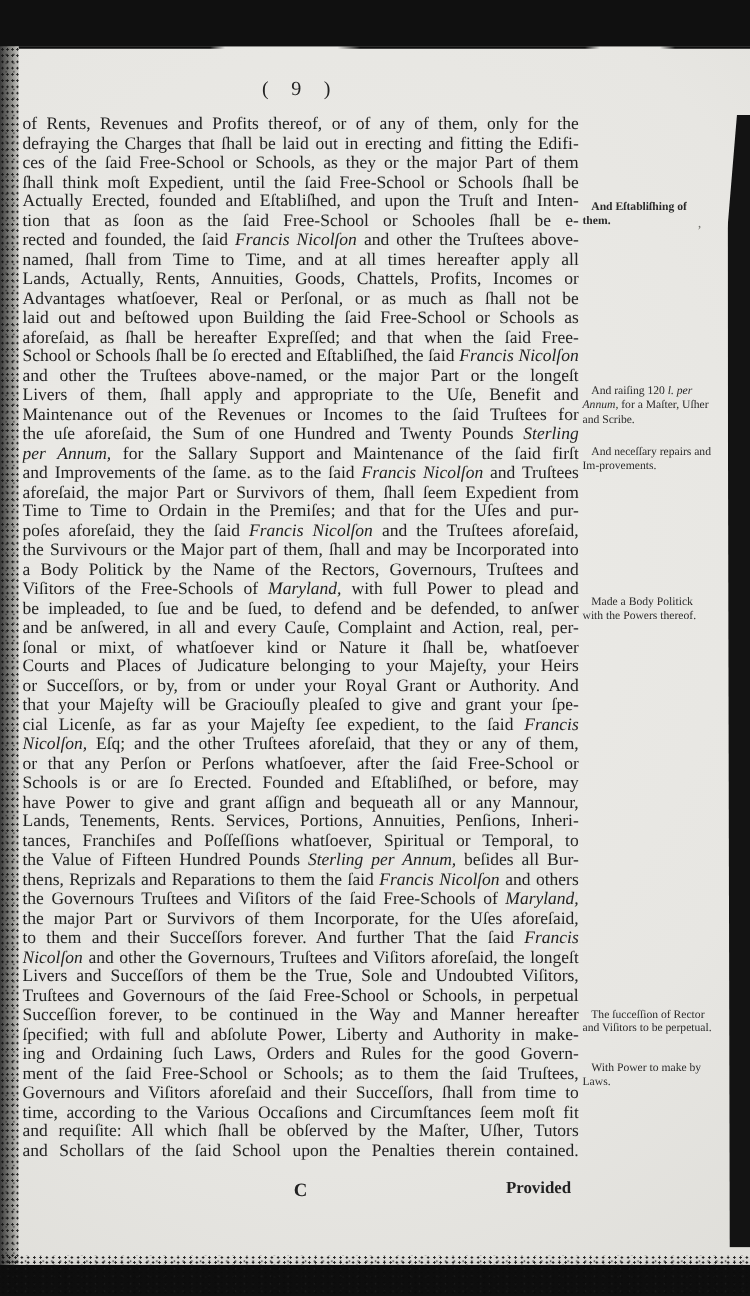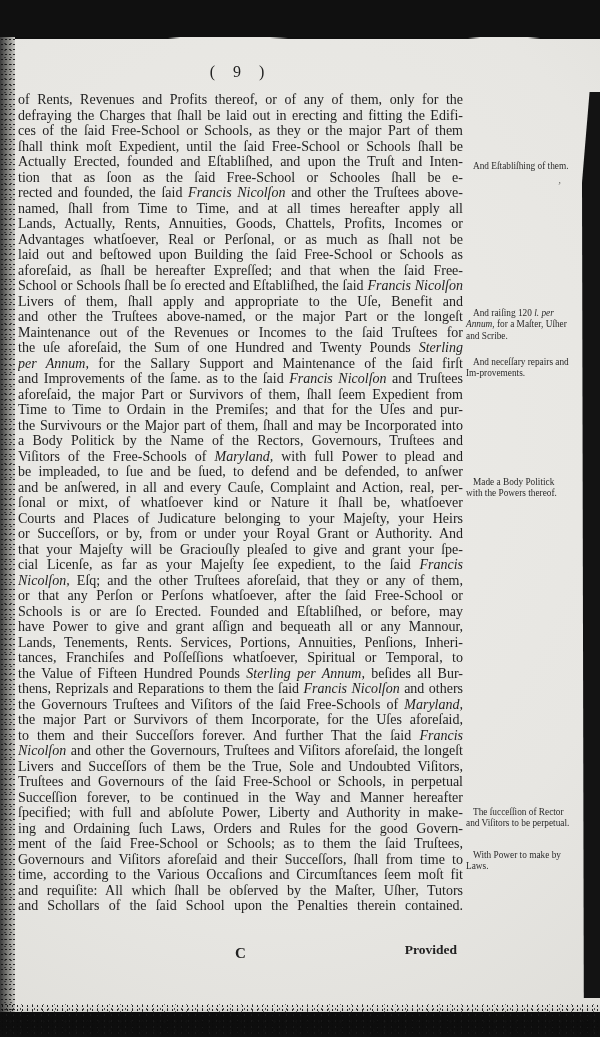--- a/index.html
+++ b/index.html
@@ -64,28 +64,29 @@
         <div class="line"><span>ſhall think moſt Expedient, until the ſaid Free-School or Schools ſhall be</span></div>
         <div class="line"><span>Actually Erected, founded and Eſtabliſhed, and upon the Truſt and Inten-</span></div>
         <div class="line"><span>tion that as ſoon as the ſaid Free-School or Schooles ſhall be e-</span></div>
         <div class="line"><span>rected and founded, the ſaid </span><span class="it">Francis Nicolſon</span><span> and other the Truſtees above-</span></div>
         <div class="line"><span>named, ſhall from Time to Time, and at all times hereafter apply all</span></div>
         <div class="line"><span>Lands, Actually, Rents, Annuities, Goods, Chattels, Profits, Incomes or</span></div>
         <div class="line"><span>Advantages whatſoever, Real or Perſonal, or as much as ſhall not be</span></div>
         <div class="line"><span>laid out and beſtowed upon Building the ſaid Free-School or Schools as</span></div>
         <div class="line"><span>aforeſaid, as ſhall be hereafter Expreſſed; and that when the ſaid Free-</span></div>
         <div class="line"><span>School or Schools ſhall be ſo erected and Eſtabliſhed, the ſaid </span><span class="it">Francis Nicolſon</span></div>
+        <div class="line"><span>and other the Truſtees above-named, or the major Part or the longeſt</span></div>
         <div class="line"><span>Livers of them, ſhall apply and appropriate to the Uſe, Benefit and</span></div>
-        <div class="line"><span>and other the Truſtees above-named, or the major Part or the longeſt</span></div>
         <div class="line"><span>Maintenance out of the Revenues or Incomes to the ſaid Truſtees for</span></div>
         <div class="line"><span>the uſe aforeſaid, the Sum of one Hundred and Twenty Pounds </span><span class="it">Sterling</span></div>
         <div class="line"><span class="it">per Annum,</span><span> for the Sallary Support and Maintenance of the ſaid firſt</span></div>
         <div class="line"><span>and Improvements of the ſame. as to the ſaid </span><span class="it">Francis Nicolſon</span><span> and Truſtees</span></div>
         <div class="line"><span>aforeſaid, the major Part or Survivors of them, ſhall ſeem Expedient from</span></div>
         <div class="line"><span>Time to Time to Ordain in the Premiſes; and that for the Uſes and pur-</span></div>
+        <div class="line"><span>poſes aforeſaid, they the ſaid </span><span class="it">Francis Nicolſon</span><span> and the Truſtees aforeſaid,</span></div>
         <div class="line"><span>the Survivours or the Major part of them, ſhall and may be Incorporated into</span></div>
         <div class="line"><span>a Body Politick by the Name of the Rectors, Governours, Truſtees and</span></div>
         <div class="line"><span>Viſitors of the Free-Schools of </span><span class="it">Maryland,</span><span> with full Power to plead and</span></div>
         <div class="line"><span>be impleaded, to ſue and be ſued, to defend and be defended, to anſwer</span></div>
         <div class="line"><span>and be anſwered, in all and every Cauſe, Complaint and Action, real, per-</span></div>
         <div class="line"><span>ſonal or mixt, of whatſoever kind or Nature it ſhall be, whatſoever</span></div>
         <div class="line"><span>Courts and Places of Judicature belonging to your Majeſty, your Heirs</span></div>
         <div class="line"><span>or Succeſſors, or by, from or under your Royal Grant or Authority. And</span></div>
         <div class="line"><span>that your Majeſty will be Graciouſly pleaſed to give and grant your ſpe-</span></div>
         <div class="line"><span>cial Licenſe, as far as your Majeſty ſee expedient, to the ſaid </span><span class="it">Francis</span></div>
@@ -107,21 +108,21 @@
         <div class="line"><span>ſpecified; with full and abſolute Power, Liberty and Authority in make-</span></div>
         <div class="line"><span>ing and Ordaining ſuch Laws, Orders and Rules for the good Govern-</span></div>
         <div class="line"><span>ment of the ſaid Free-School or Schools;  as to them the ſaid Truſtees,</span></div>
         <div class="line"><span>Governours and Viſitors aforeſaid and their Succeſſors, ſhall from time to</span></div>
         <div class="line"><span>time, according to the Various Occaſions and Circumſtances ſeem moſt fit</span></div>
         <div class="line"><span>and requiſite:  All which ſhall be obſerved by the Maſter, Uſher, Tutors</span></div>
         <div class="line"><span>and Schollars of the ſaid School upon the Penalties therein contained.</span></div>
       </div>
 
     <div class="margincol">
-        <div class="note" style="top: 124px;"><span>And Eſtabliſhing of them.</span></div>
+        <div class="note" style="top: 124px; font-weight: bold;"><span>And Eſtabliſhing of them.</span></div>
         <div class="note" style="top: 271px;"><span>And raiſing 120 </span><span class="it">l. per Annum,</span><span> for a Maſter, Uſher and Scribe.</span></div>
         <div class="note" style="top: 320px;"><span>And neceſſary repairs and Im-provements.</span></div>
         <div class="note" style="top: 440px;"><span>Made a Body Politick with the Powers thereof.</span></div>
         <div class="note" style="top: 770px;"><span>The ſucceſſion of Rector and Viſitors to be perpetual.</span></div>
         <div class="note" style="top: 813px;"><span>With Power to make by Laws.</span></div>
       </div>
 
     <div class="sigline">
       <span class="sig">C</span>
       <span class="catchword">Provided</span>

